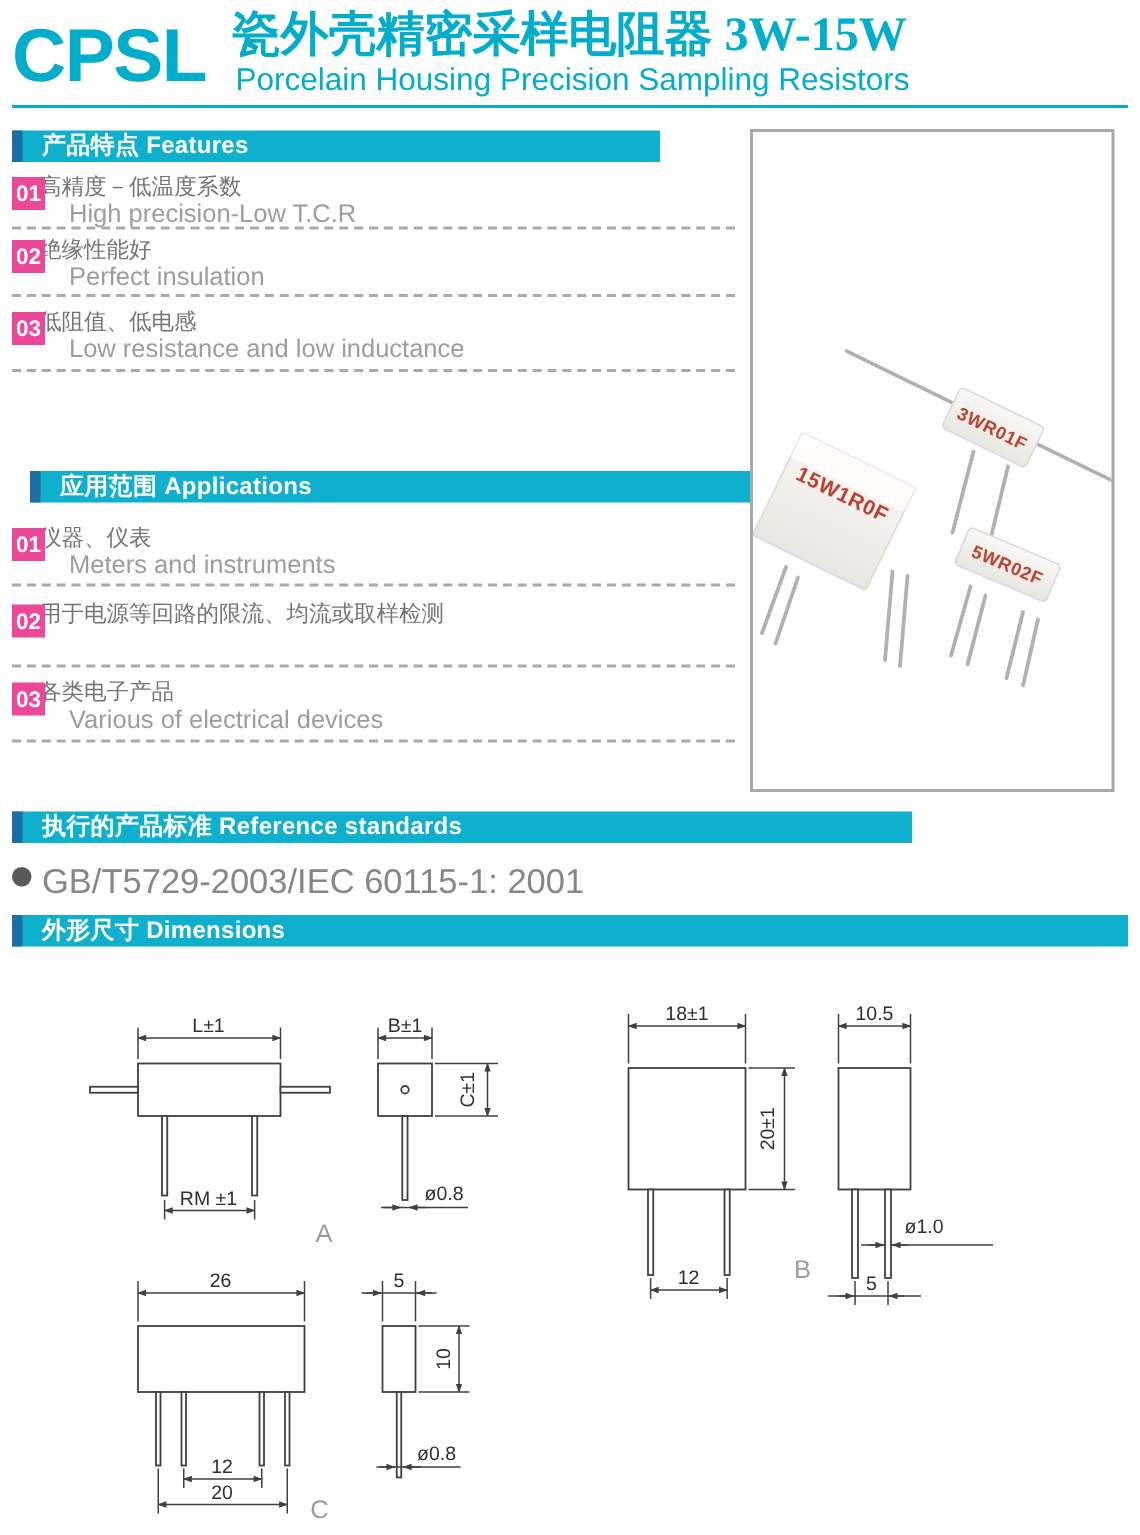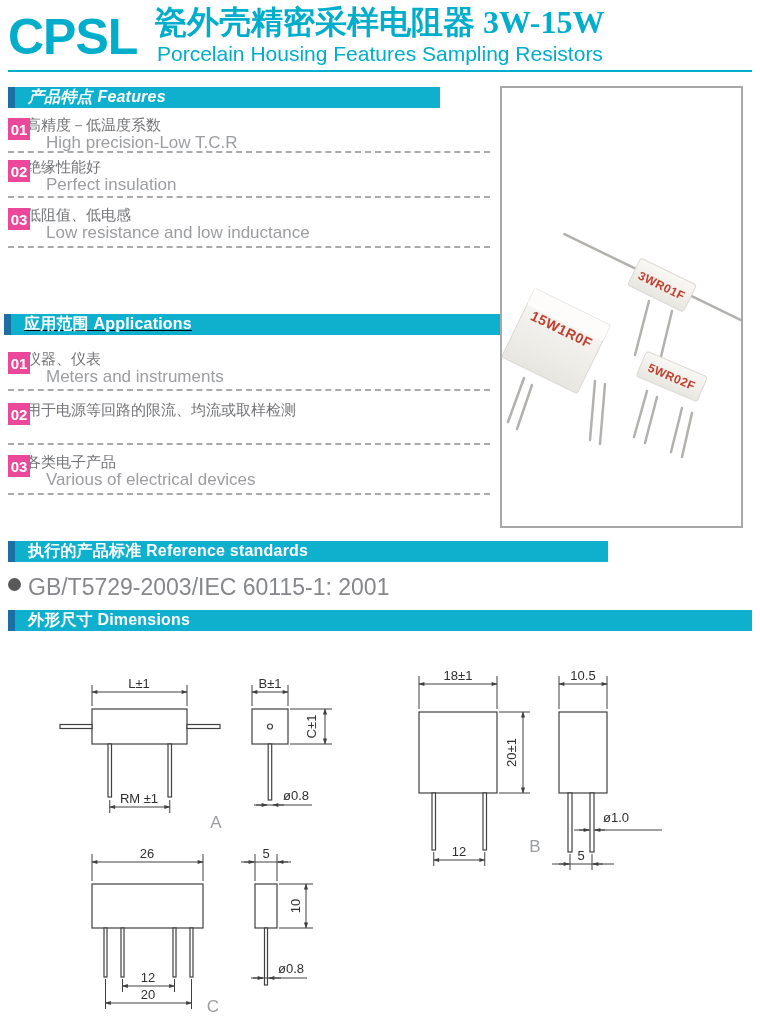--- a/index.html
+++ b/index.html
@@ -10,22 +10,22 @@
   .abs{position:absolute;}
   
   .brand{left:8px;top:12px;font-size:50px;font-weight:bold;color:#00adcb;letter-spacing:-1px;line-height:1;}
   .title-zh{left:155px;top:5px;font-size:32px;font-weight:bold;color:#00adcb;line-height:1.1;white-space:nowrap;font-family:Liberation Serif, serif;}
   .title-en{left:157px;top:42px;font-size:21px;color:#00adcb;white-space:nowrap;}
   .header-rule{left:8px;top:70px;width:744px;height:2px;background:#00adcb;}
   
   .bar{height:21px;background:#0fb0cd;display:flex;align-items:center;}
   .bar-cap{width:7px;height:21px;background:#1c6fa4;flex:none;}
   .bar-label{color:#fff;font-size:16px;font-weight:bold;padding-left:13px;white-space:nowrap;letter-spacing:.2px;}
-  .bar-features{left:8px;top:87px;width:432px;font-style:italic;}
-  .bar-applications{left:4px;top:314px;width:574px;text-decoration:underline;}
+  .bar-features{left:8px;top:87px;width:432px;}
+  .bar-applications{left:20px;top:314px;width:574px;}
   .bar-standards{left:8px;top:541px;width:600px;}
   .bar-dimensions{left:8px;top:610px;width:744px;}
   
   .item{left:8px;width:482px;}
   .num{position:absolute;left:0;top:2px;width:22px;height:22px;background:#ec4899;color:#fff;
        font-size:15px;font-weight:bold;display:flex;align-items:center;justify-content:center;}
   .zh{margin-left:18px;font-size:15px;color:#737477;line-height:17px;white-space:nowrap;}
   .en{margin-left:38px;font-size:17px;color:#9b9da0;line-height:20px;white-space:nowrap;}
   .en-small{font-size:13.5px;margin-top:3px;}
   .dash{left:8px;width:482px;border-top:2px dashed #a8aaac;height:0;}
@@ -45,21 +45,21 @@
   .thin{stroke:#404040;stroke-width:1;}
   .dim{stroke:#404040;stroke-width:1;}
   .dlab{font-family:"Liberation Sans",sans-serif;font-size:13px;fill:#2f2f2f;text-anchor:middle;}
   .flet{font-family:"Liberation Sans",sans-serif;font-size:17px;fill:#9b9da0;text-anchor:middle;}
 </style>
 </head>
 <body>
 
 <div class="abs brand">CPSL</div>
 <div class="abs title-zh">瓷外壳精密采样电阻器 3W-15W</div>
-<div class="abs title-en">Porcelain Housing Features Sampling Resistors</div>
+<div class="abs title-en">Porcelain Housing Precision Sampling Resistors</div>
 <div class="abs header-rule"></div>
 
 <div class="abs bar bar-features">
   <span class="bar-cap"></span>
   <span class="bar-label">产品特点 Features</span>
 </div>
 <div class="abs item" style="top:116px">
   <div class="num">01</div>
   <div class="zh">高精度－低温度系数</div>
   <div class="en">High precision-Low T.C.R</div>

